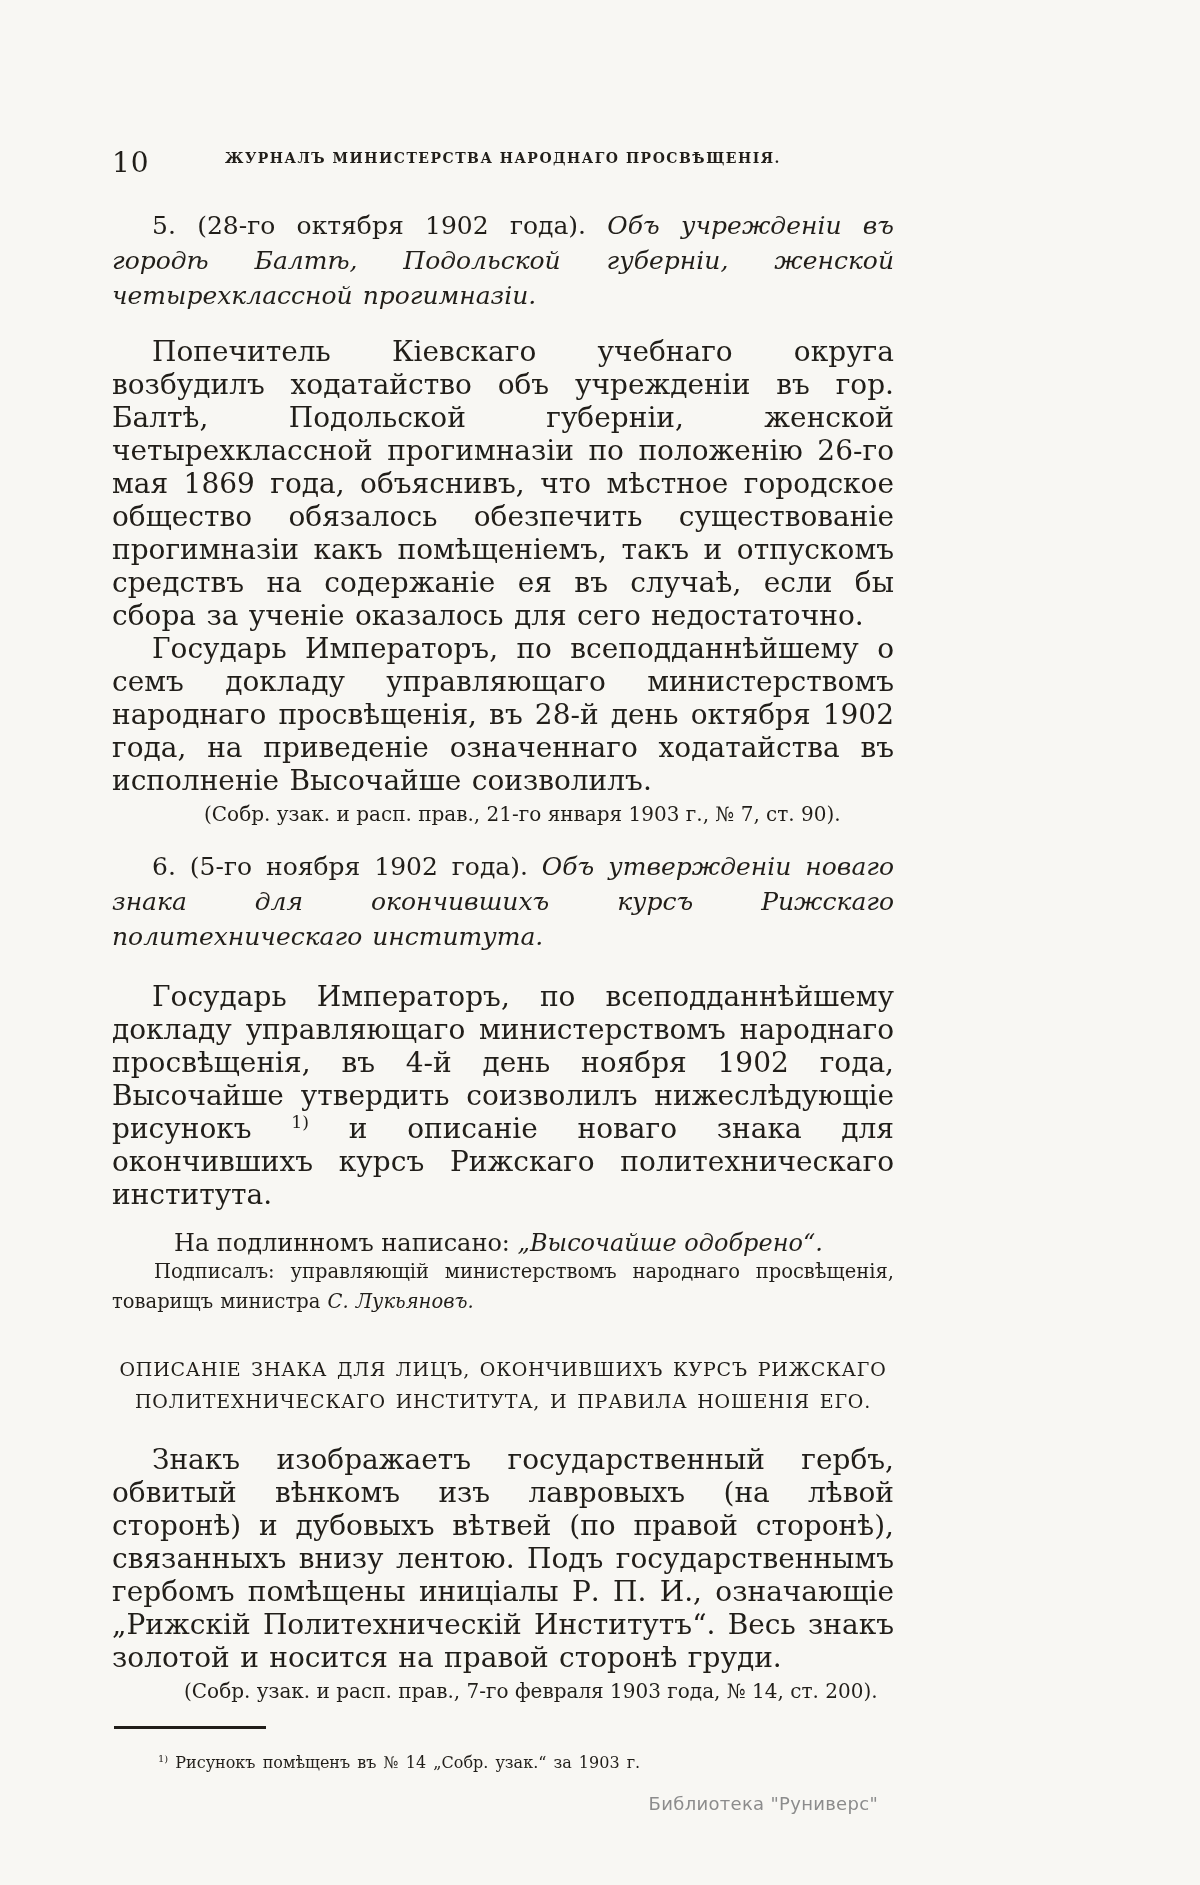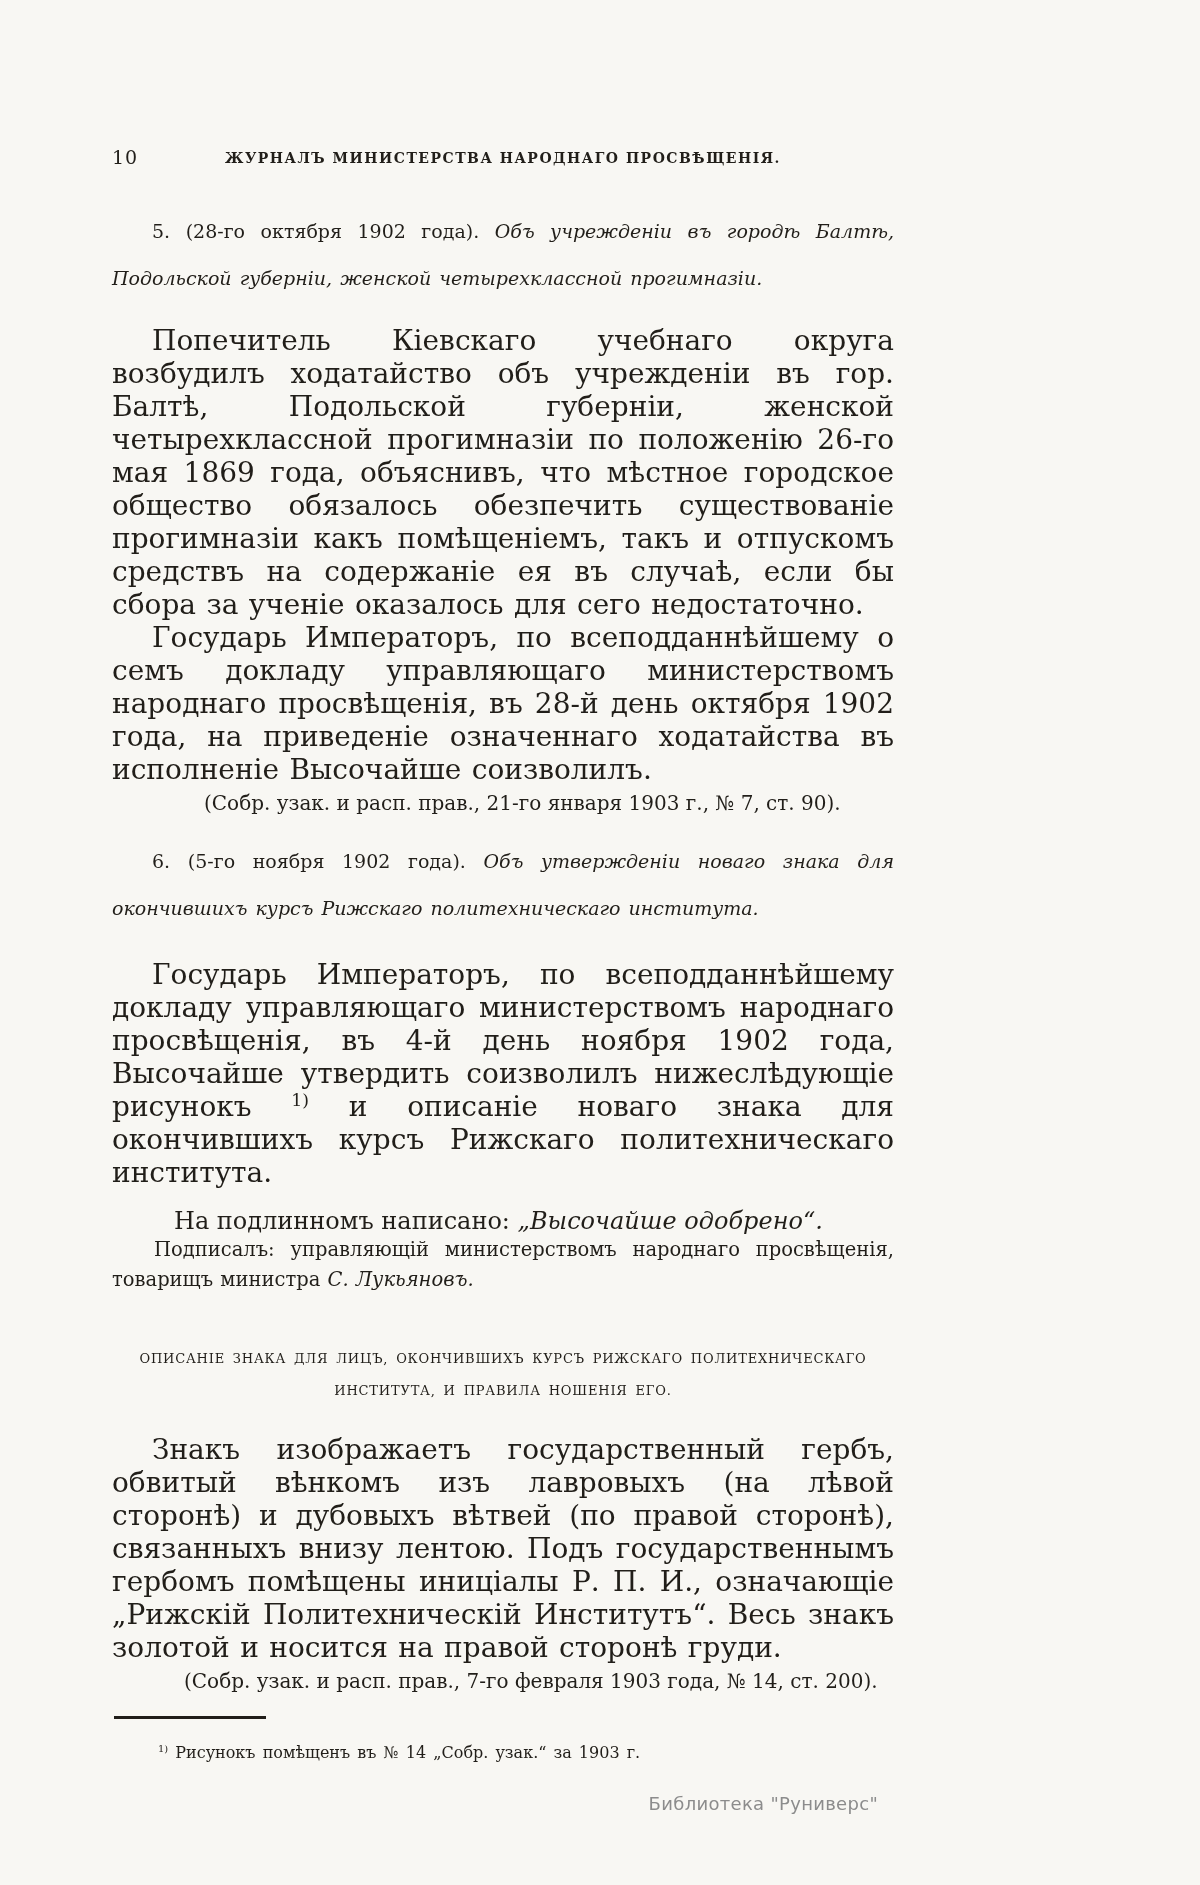--- a/index.html
+++ b/index.html
@@ -29,34 +29,34 @@
   
   .running-head {
     position: relative;
     text-align: center;
     height: 26px;
   }
   .page-num {
     position: absolute;
     left: 0;
     top: -2px;
-    font-size: 19px;
+    font-size: 28px;
     letter-spacing: 1px;
   }
   .run-title {
     font-size: 14px;
     font-weight: bold;
     letter-spacing: 1.5px;
     white-space: nowrap;
   }
 
   
   .sec-heading {
-    font-size: 19px;
-    line-height: 47px;
+    font-size: 25px;
+    line-height: 35px;
     text-align: justify;
     text-indent: 40px;
     word-spacing: 2px;
   }
   .sec5 { margin-top: 34px; }
   .sec6 { margin-top: 22px; }
 
   .ital { font-style: italic; }
 
   
@@ -96,22 +96,22 @@
     margin-top: 0;
     font-size: 19.5px;
     line-height: 30px;
     text-align: justify;
     text-indent: 42px;
     word-spacing: 1px;
   }
 
   
   .caps-heading {
-    margin-top: 48px;
-    font-size: 13px;
+    margin-top: 36px;
+    font-size: 19px;
     font-weight: 400;
     line-height: 32px;
     text-align: center;
     letter-spacing: 0.8px;
     word-spacing: 3px;
   }
 
   
   .fn-rule {
     margin-top: 22px;

